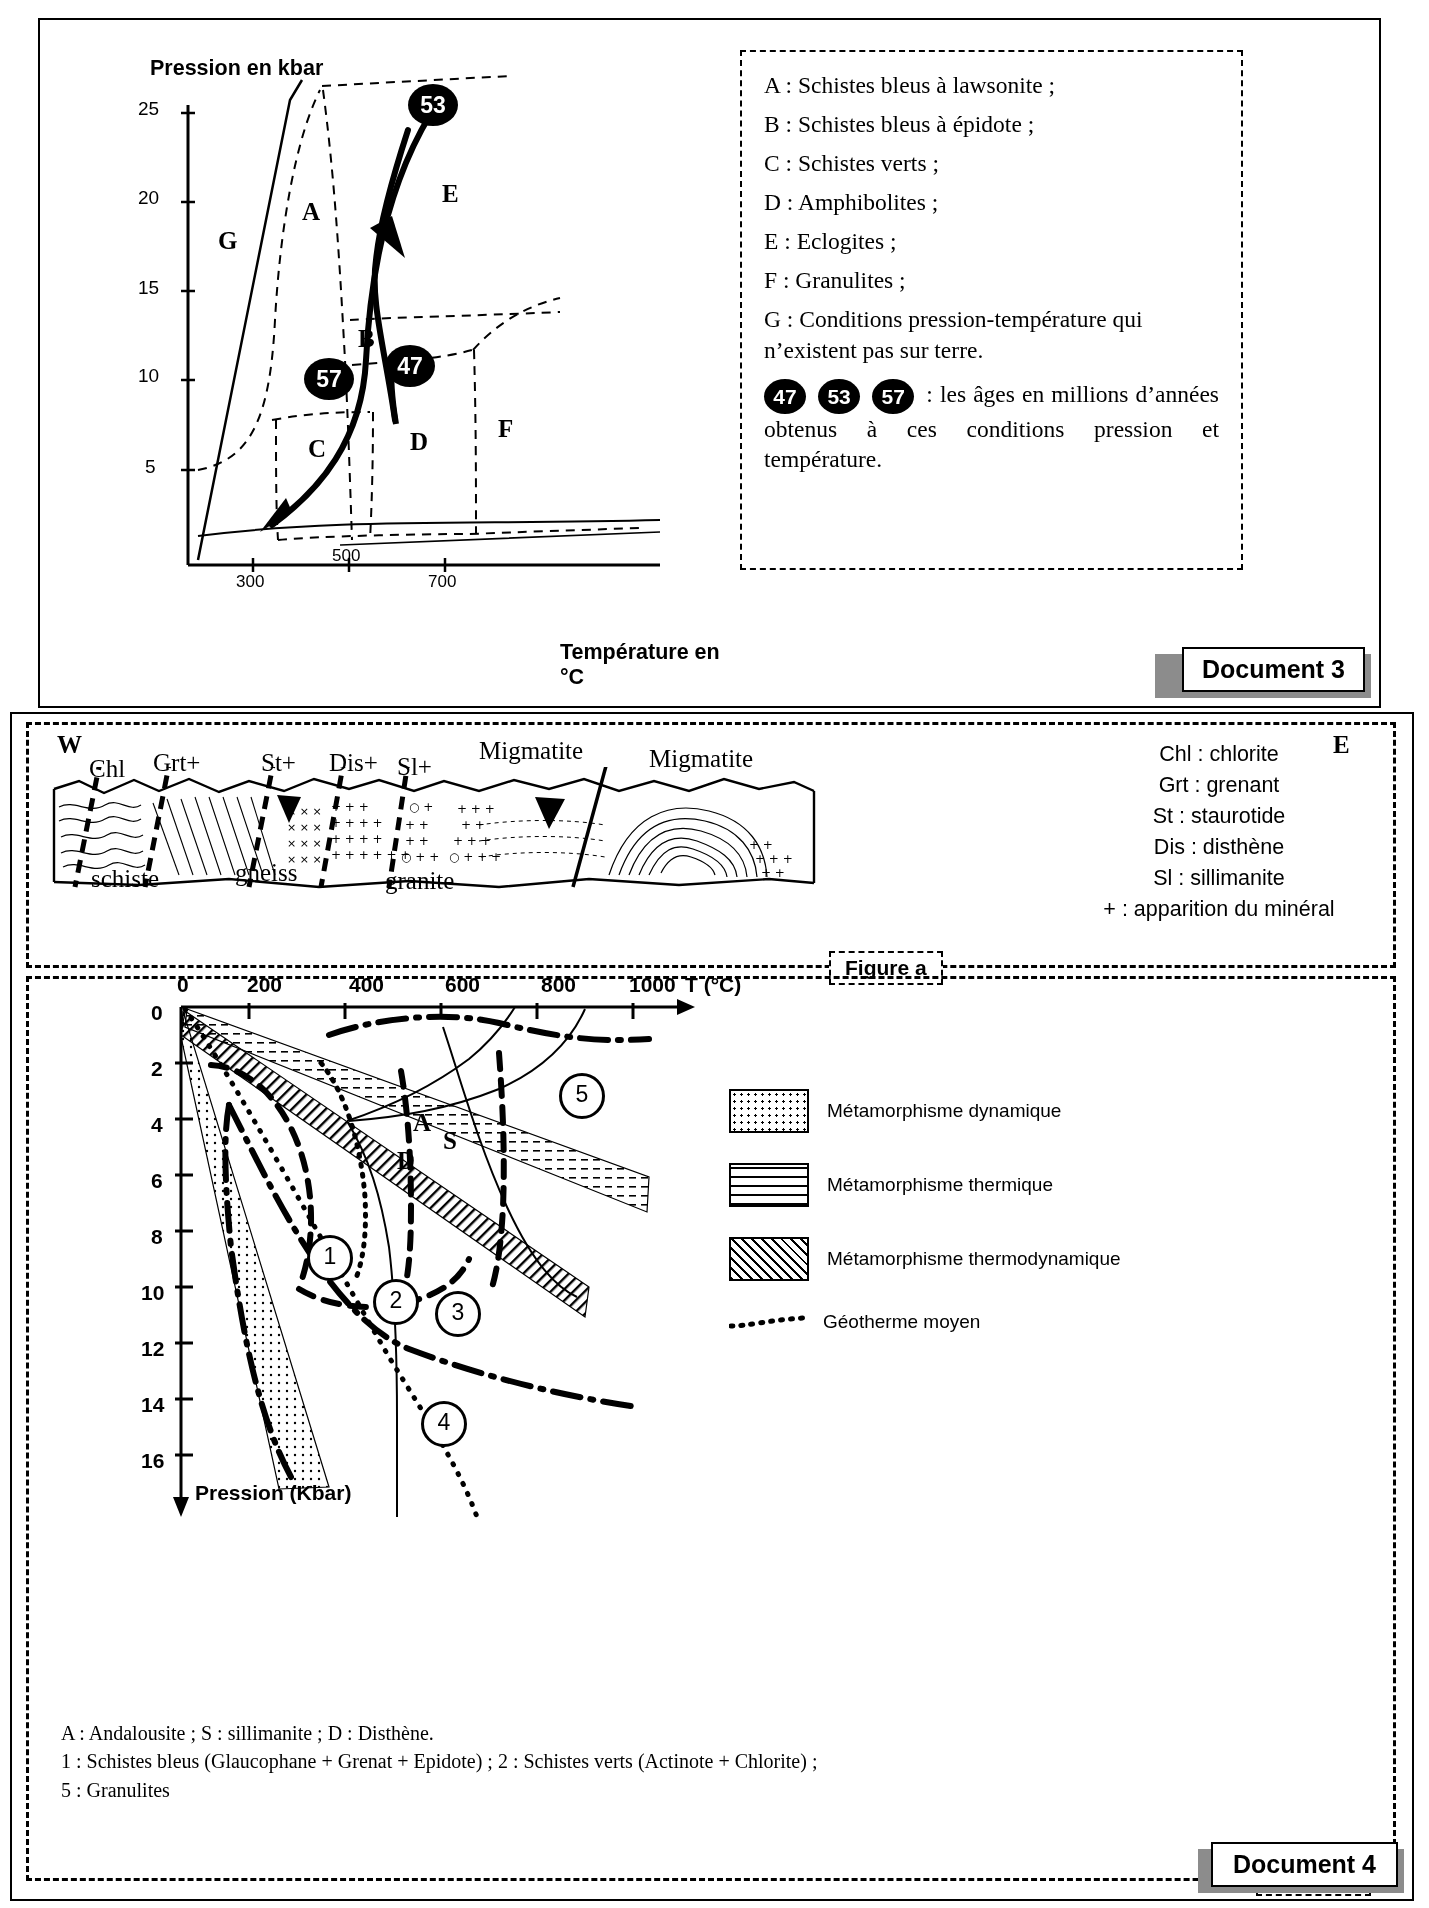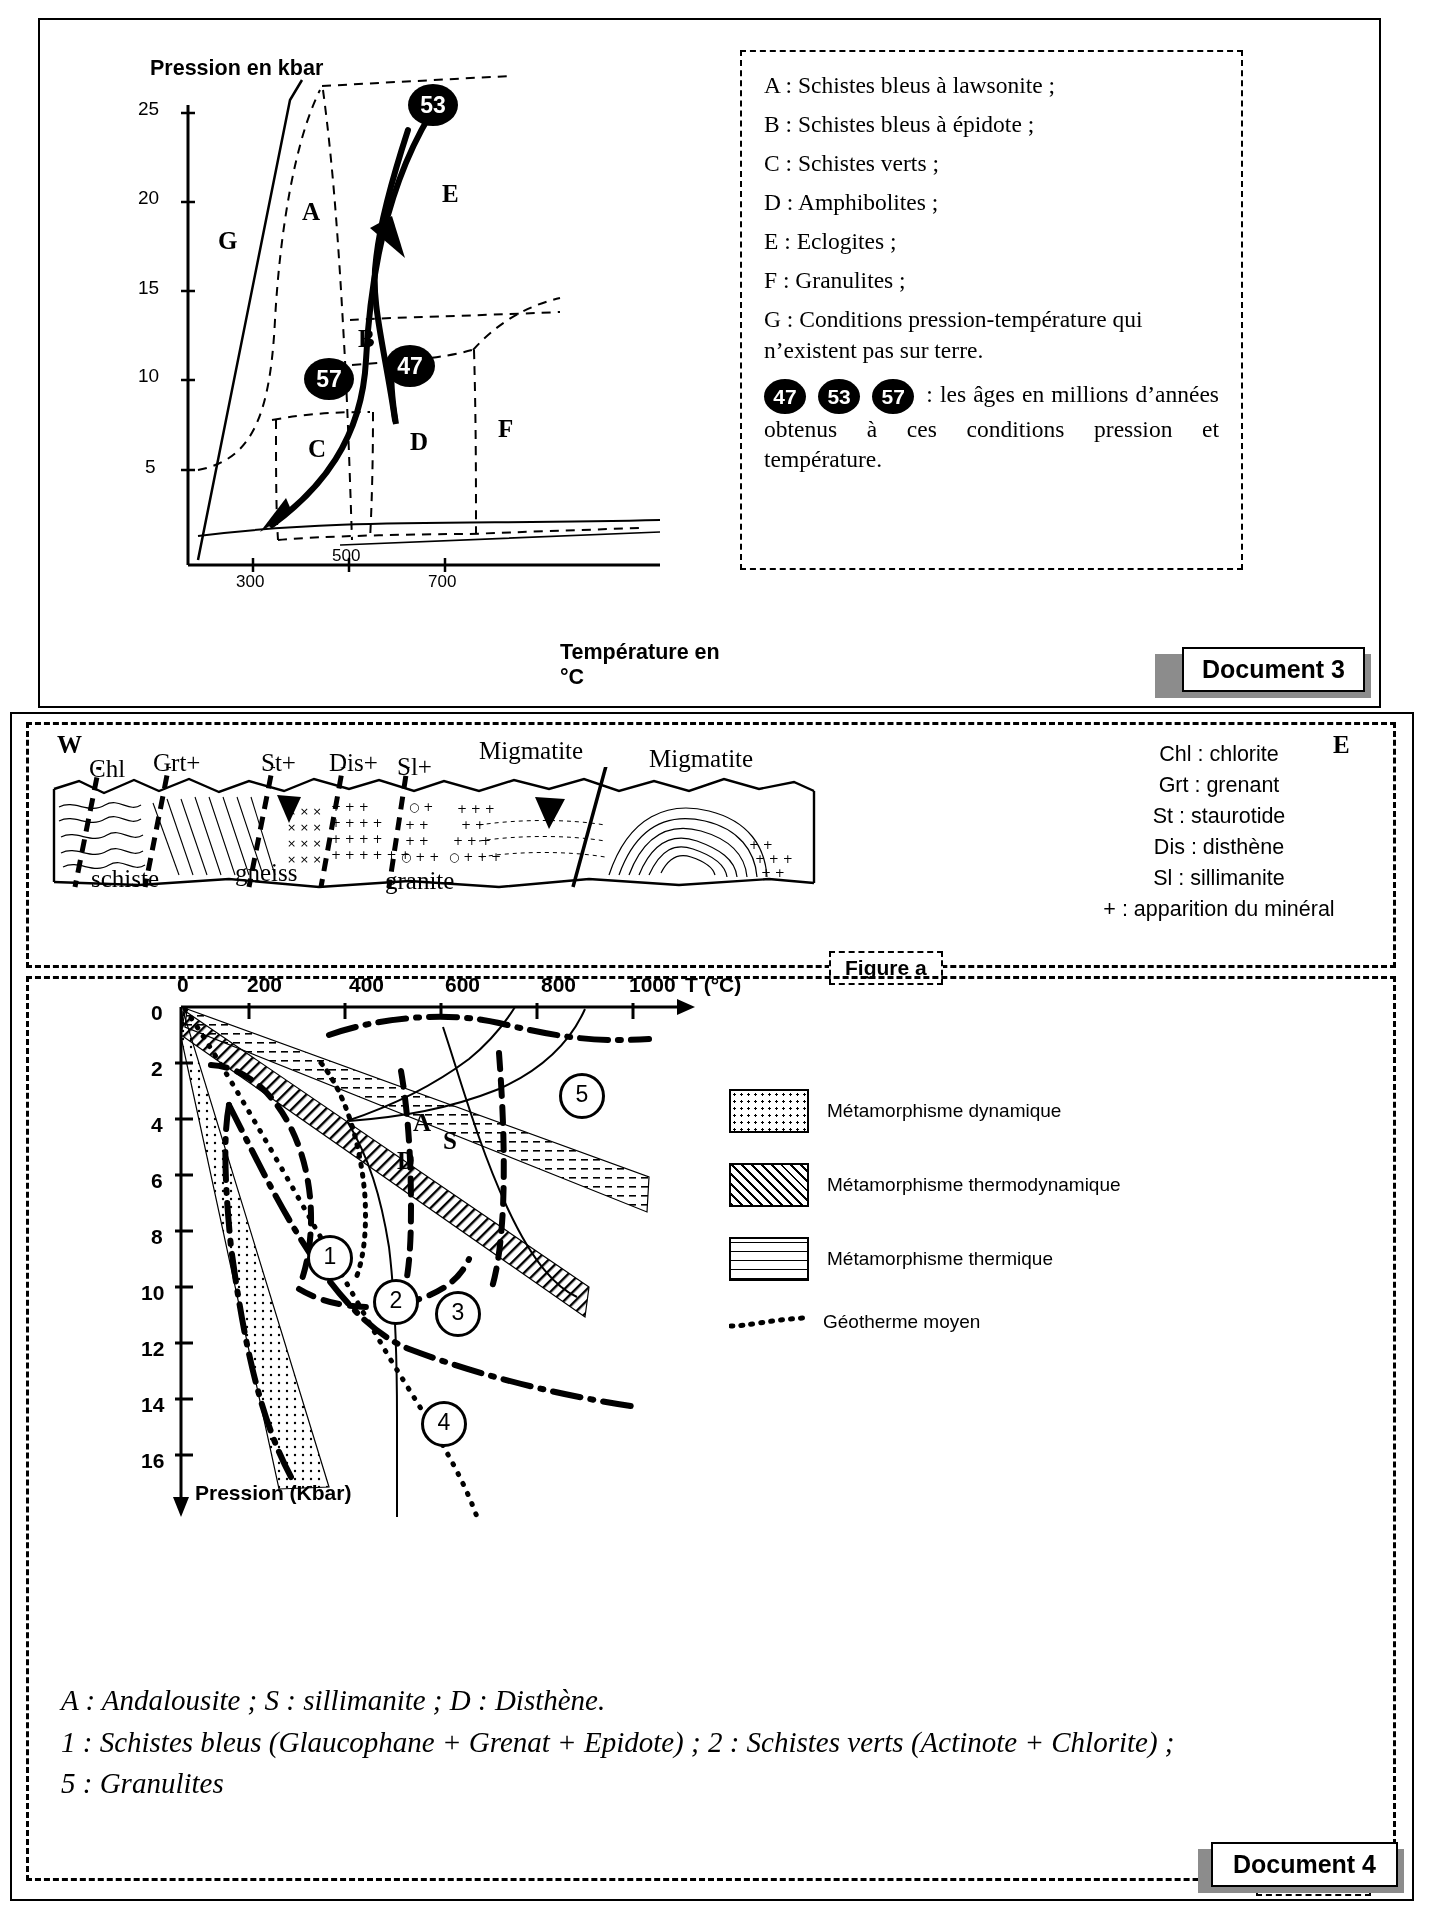--- a/index.html
+++ b/index.html
@@ -39,21 +39,21 @@
   .sectlab{position:absolute;font-family:"Liberation Serif",serif;font-size:25px;}
   .sectlab.b{font-weight:bold;}
 
   .legend4 div{display:flex;align-items:center;margin-bottom:30px;font-family:"Liberation Sans",sans-serif;font-size:19px;}
   .swatch{width:76px;height:40px;border:2px solid #000;margin-right:18px;flex:none;}
   .sw-dyn{background-image:radial-gradient(#000 1.1px,transparent 1.2px);background-size:7px 7px;}
   .sw-thermo{background-image:repeating-linear-gradient(45deg,#000 0 2px,#fff 2px 7px);}
   .sw-therm{background-image:repeating-linear-gradient(0deg,#000 0 1.5px,#fff 1.5px 9px);}
   .sw-geo{border:none;width:76px;height:20px;display:flex;align-items:center;}
 
-  .bottomtext{position:absolute;left:32px;bottom:74px;width:1300px;font-size:29px;line-height:1.42;font-style:italic;}
+  .bottomtext{position:absolute;left:32px;bottom:74px;width:1300px;font-size:20px;line-height:1.42;}
   .bt-row{display:block;}
 
   .numc{position:absolute;width:40px;height:40px;border:3px solid #000;border-radius:50%;background:#fff;font-family:"Liberation Sans",sans-serif;font-size:23px;text-align:center;line-height:36px;}
   .axlab{position:absolute;font-family:"Liberation Sans",sans-serif;font-weight:bold;font-size:21px;}
   .axnum{position:absolute;font-family:"Liberation Sans",sans-serif;font-weight:bold;font-size:21px;}
   .letlab{position:absolute;font-family:"Liberation Serif",serif;font-weight:bold;font-size:25px;}
 </style>
 </head>
 <body>
 
@@ -359,26 +359,26 @@
       <div class="letlab" style="left:384px;top:130px;">A</div>
       <div class="letlab" style="left:414px;top:148px;">S</div>
       <div class="letlab" style="left:368px;top:168px;">D</div>
 
       <div class="legend4" style="position:absolute;left:700px;top:110px;width:640px;">
         <div>
           <span class="swatch sw-dyn"></span>
           <span>Métamorphisme dynamique</span>
         </div>
         <div>
+          <span class="swatch sw-therm"></span>
+          <span>Métamorphisme thermique</span>
+        </div>
+        <div>
           <span class="swatch sw-thermo"></span>
           <span>Métamorphisme thermodynamique</span>
-        </div>
-        <div>
-          <span class="swatch sw-therm"></span>
-          <span>Métamorphisme thermique</span>
         </div>
         <div>
           <span class="sw-geo" style="margin-right:18px;">
             <svg width="76" height="16">
               <path d="M2,12 C20,12 40,6 74,4" fill="none" stroke="#000" stroke-width="5" stroke-dasharray="2,8" stroke-linecap="round"></path>
             </svg>
           </span>
           <span>Géotherme moyen</span>
         </div>
       </div>

